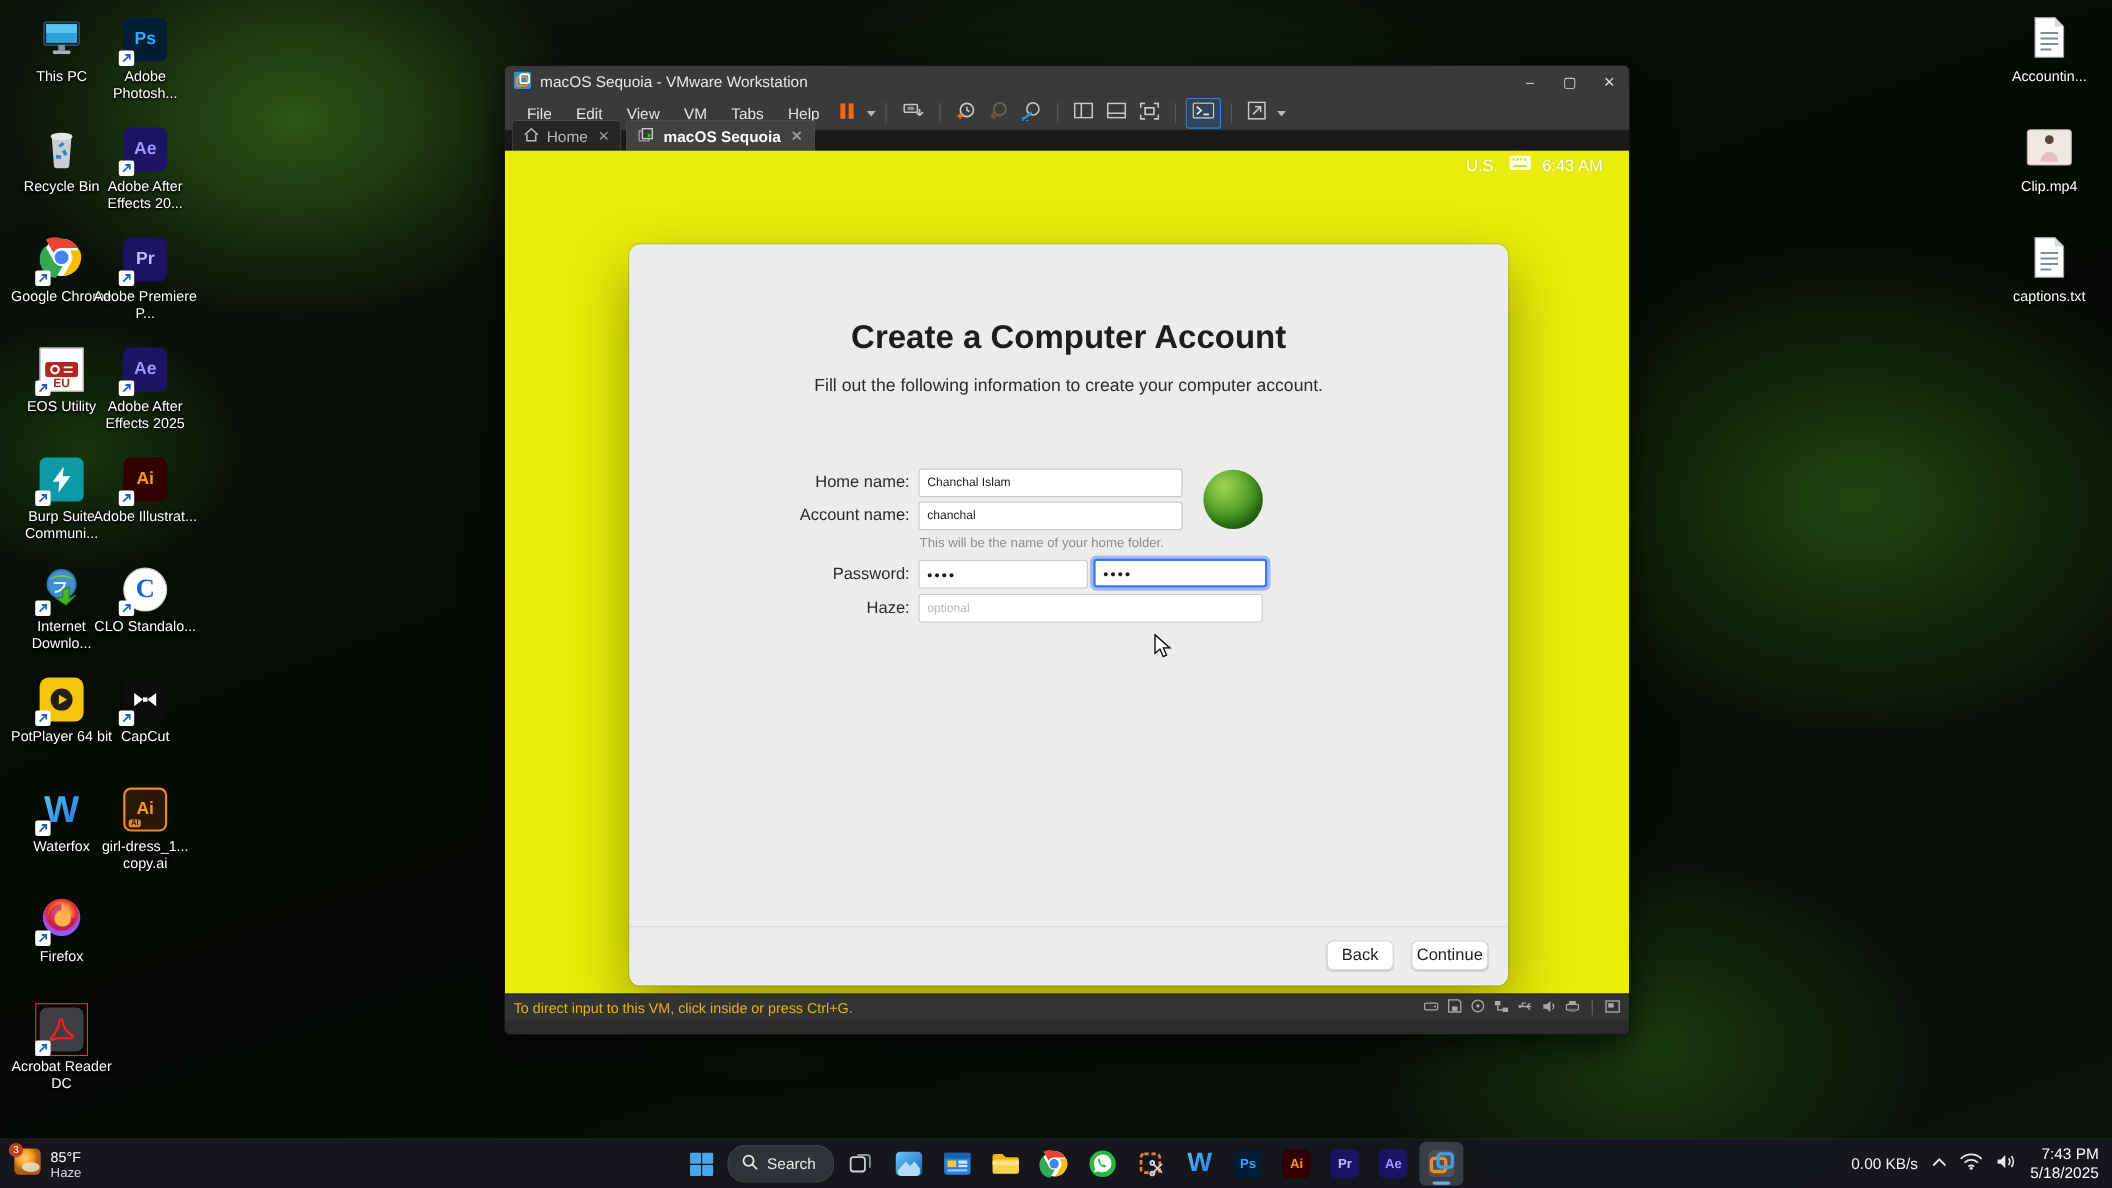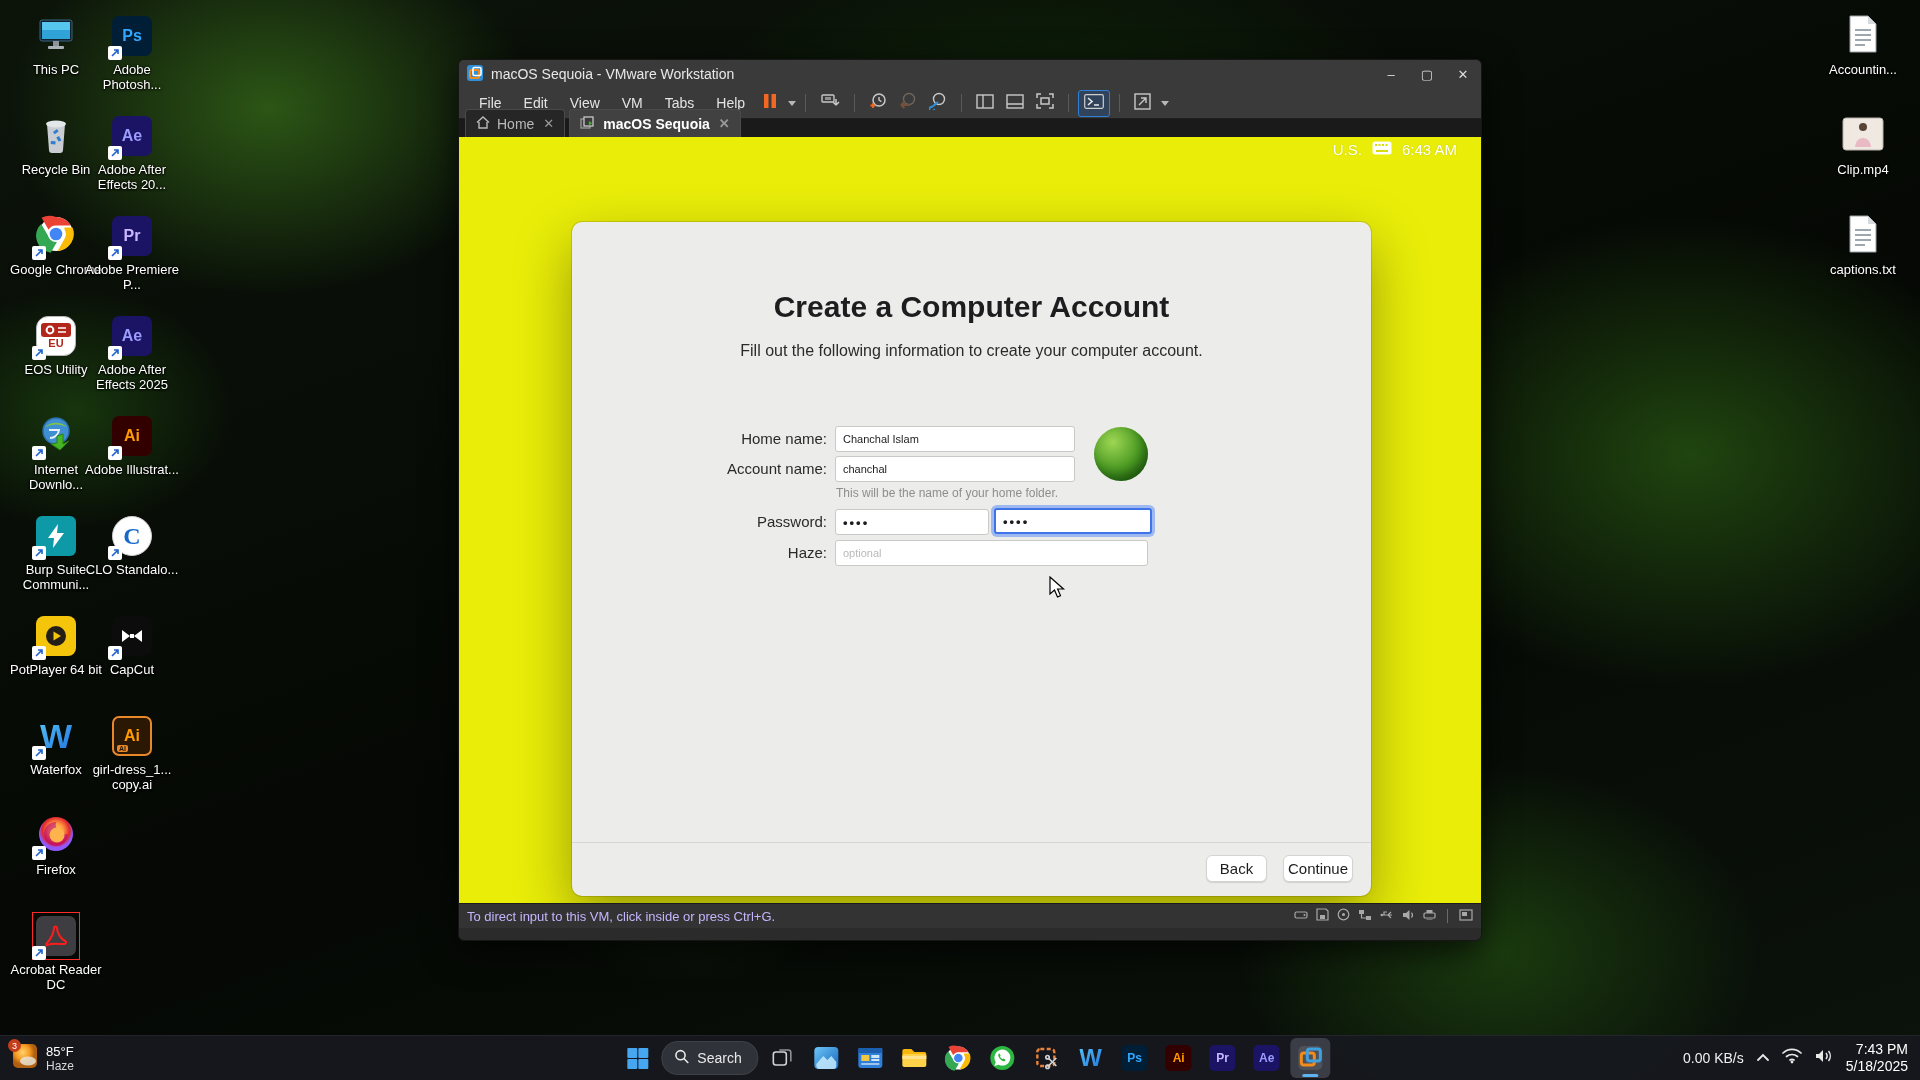--- a/index.html
+++ b/index.html
@@ -37,21 +37,21 @@
   .tb-btn{display:flex;align-items:center;justify-content:center;padding:3px 5px;border-radius:3px;}
   .tb-btn.active{border:1px solid #2f7fd6;background:#30435a;}
   .caret-down{width:0;height:0;border-left:4px solid transparent;border-right:4px solid transparent;border-top:5px solid #b8b8b8;margin-left:3px;}
   .tabbar{height:18px;background:#1a1a1a;display:flex;align-items:flex-end;padding-left:6px;gap:4px;}
   .tab{height:27px;display:flex;align-items:center;gap:7px;padding:0 10px;border:1px solid #4a4a4a;border-bottom:none;
        border-radius:4px 4px 0 0;background:#262626;color:#b9b9b9;font-size:14px;}
   .tab.active{background:#414141;color:#fff;font-weight:bold;}
   .tab .tab-close{color:#9a9a9a;font-size:13px;margin-left:2px;}
   .screen{position:relative;height:766px;background:#e9ed08;overflow:hidden;}
   .mac-menubar{position:absolute;top:4px;right:24px;display:flex;align-items:center;gap:10px;color:#fff;font-size:15px;font-weight:500;text-shadow:0 0 2px rgba(0,0,0,.15);}
-  .vm-statusbar{height:24px;background:#333333;display:flex;align-items:center;padding:0 8px;color:#c4b5fd;font-size:13px;border-top:1px solid #1c1c1c;}
+  .vm-statusbar{height:24px;background:#333333;display:flex;align-items:center;padding:0 8px;color:#eab308;font-size:13px;border-top:1px solid #1c1c1c;}
   .vm-status-icons{margin-left:auto;display:flex;align-items:center;gap:8px;}
   .st-sep{width:1px;height:14px;background:#6a6a6a;margin:0 3px;}
   
   .dialog{position:absolute;left:113px;top:85px;width:799px;height:674px;background:#ececeb;border-radius:10px;
           box-shadow:0 22px 55px rgba(0,0,0,.35), 0 0 0 1px rgba(0,0,0,.12);}
   .dlg-title{position:absolute;top:68px;left:0;width:100%;text-align:center;font-size:30px;font-weight:bold;color:#1d1d1f;}
   .dlg-sub{position:absolute;top:120px;left:0;width:100%;text-align:center;font-size:16px;color:#2b2b2b;}
   .f-label{position:absolute;left:40px;width:215px;text-align:right;font-size:15px;color:#2a2a2a;line-height:26px;}
   .f-input{position:absolute;height:26px;border:1px solid #c9c9c7;border-radius:3px;background:#fff;font-size:11px;
            font-family:"Liberation Sans",sans-serif;padding:0 7px;box-sizing:border-box;color:#1d1d1f;}
@@ -130,71 +130,71 @@
           <svg width="10" height="10" viewBox="0 0 10 10">
             <path d="M2 8 L8 2 M4 2 h4 v4" stroke="#1f62c9" stroke-width="1.6" fill="none"></path>
           </svg>
         </span>
       </div>
       <div class="desk-label">Google Chrome</div>
     </div>
     <div class="desk-icon">
       <div class="tilebox ">
         <span>
-          <div class="tile" style="background:#fff;border:1px solid #b8b8b8;flex-direction:column;gap:1px;border-radius:12px;">
+          <div class="tile" style="background:#fff;border:1px solid #b8b8b8;flex-direction:column;gap:1px;border-radius:0;justify-content:flex-end;">
             <svg width="30" height="14" viewBox="0 0 30 14">
               <rect x="0" y="0" width="30" height="14" rx="3" fill="#b3261c"></rect>
               <circle cx="9" cy="7" r="4.4" fill="#fff"></circle>
               <circle cx="9" cy="7" r="2.4" fill="#b3261c"></circle>
               <path d="M17 5 h8 M17 9 h8" stroke="#fff" stroke-width="1.6"></path>
             </svg>
             <span style="color:#b3261c;font-size:11px;font-weight:bold;line-height:11px;">EU</span>
           </div>
         </span>
         <span class="shortcut-badge">
           <svg width="10" height="10" viewBox="0 0 10 10">
             <path d="M2 8 L8 2 M4 2 h4 v4" stroke="#1f62c9" stroke-width="1.6" fill="none"></path>
           </svg>
         </span>
       </div>
       <div class="desk-label">EOS Utility</div>
     </div>
     <div class="desk-icon">
       <div class="tilebox ">
+        <span>
+          <div class="tile" style="background:#0d9aa6;color:#fff;border-radius:6px;">
+            <svg width="22" height="26" viewBox="0 0 22 26">
+              <path d="M13 1 L3 15 h6 L8 25 L19 10 h-7 z" fill="#fff"></path>
+            </svg>
+          </div>
+        </span>
+        <span class="shortcut-badge">
+          <svg width="10" height="10" viewBox="0 0 10 10">
+            <path d="M2 8 L8 2 M4 2 h4 v4" stroke="#1f62c9" stroke-width="1.6" fill="none"></path>
+          </svg>
+        </span>
+      </div>
+      <div class="desk-label">Burp Suite Communi...</div>
+    </div>
+    <div class="desk-icon">
+      <div class="tilebox ">
         <span><svg width="40" height="40" viewBox="0 0 40 40">
             <circle cx="20" cy="17" r="13" fill="#3f8fd2"></circle>
             <path d="M9 13 a13 9 0 0 1 22 0 a18 12 0 0 0 -22 0" fill="#7dc24b"></path>
             <circle cx="20" cy="17" r="13" fill="none" stroke="#2c6ea8" stroke-width="1.4"></circle>
             <path d="M13 16 h10 a9 9 0 0 1 -9 8" fill="none" stroke="#e8f2fa" stroke-width="2"></path>
             <path d="M27 20 l0 10 l6 -3 l-9 9 l-9 -6 l6 -1 l0 -7 z" fill="#45b526" stroke="#2c7e14" stroke-width="1"></path>
           </svg></span>
         <span class="shortcut-badge">
           <svg width="10" height="10" viewBox="0 0 10 10">
             <path d="M2 8 L8 2 M4 2 h4 v4" stroke="#1f62c9" stroke-width="1.6" fill="none"></path>
           </svg>
         </span>
       </div>
       <div class="desk-label">Internet Downlo...</div>
-    </div>
-    <div class="desk-icon">
-      <div class="tilebox ">
-        <span>
-          <div class="tile" style="background:#0d9aa6;color:#fff;border-radius:6px;">
-            <svg width="22" height="26" viewBox="0 0 22 26">
-              <path d="M13 1 L3 15 h6 L8 25 L19 10 h-7 z" fill="#fff"></path>
-            </svg>
-          </div>
-        </span>
-        <span class="shortcut-badge">
-          <svg width="10" height="10" viewBox="0 0 10 10">
-            <path d="M2 8 L8 2 M4 2 h4 v4" stroke="#1f62c9" stroke-width="1.6" fill="none"></path>
-          </svg>
-        </span>
-      </div>
-      <div class="desk-label">Burp Suite Communi...</div>
     </div>
     <div class="desk-icon">
       <div class="tilebox ">
         <span>
           <div class="tile" style="background:#f5c50c;border-radius:8px;flex-direction:column;">
             <svg width="24" height="24" viewBox="0 0 24 24">
               <circle cx="12" cy="12" r="10" fill="#241f16"></circle>
               <path d="M9.5 7.5 L17 12 L9.5 16.5 Z" fill="#f5c50c"></path>
             </svg>
           </div>

